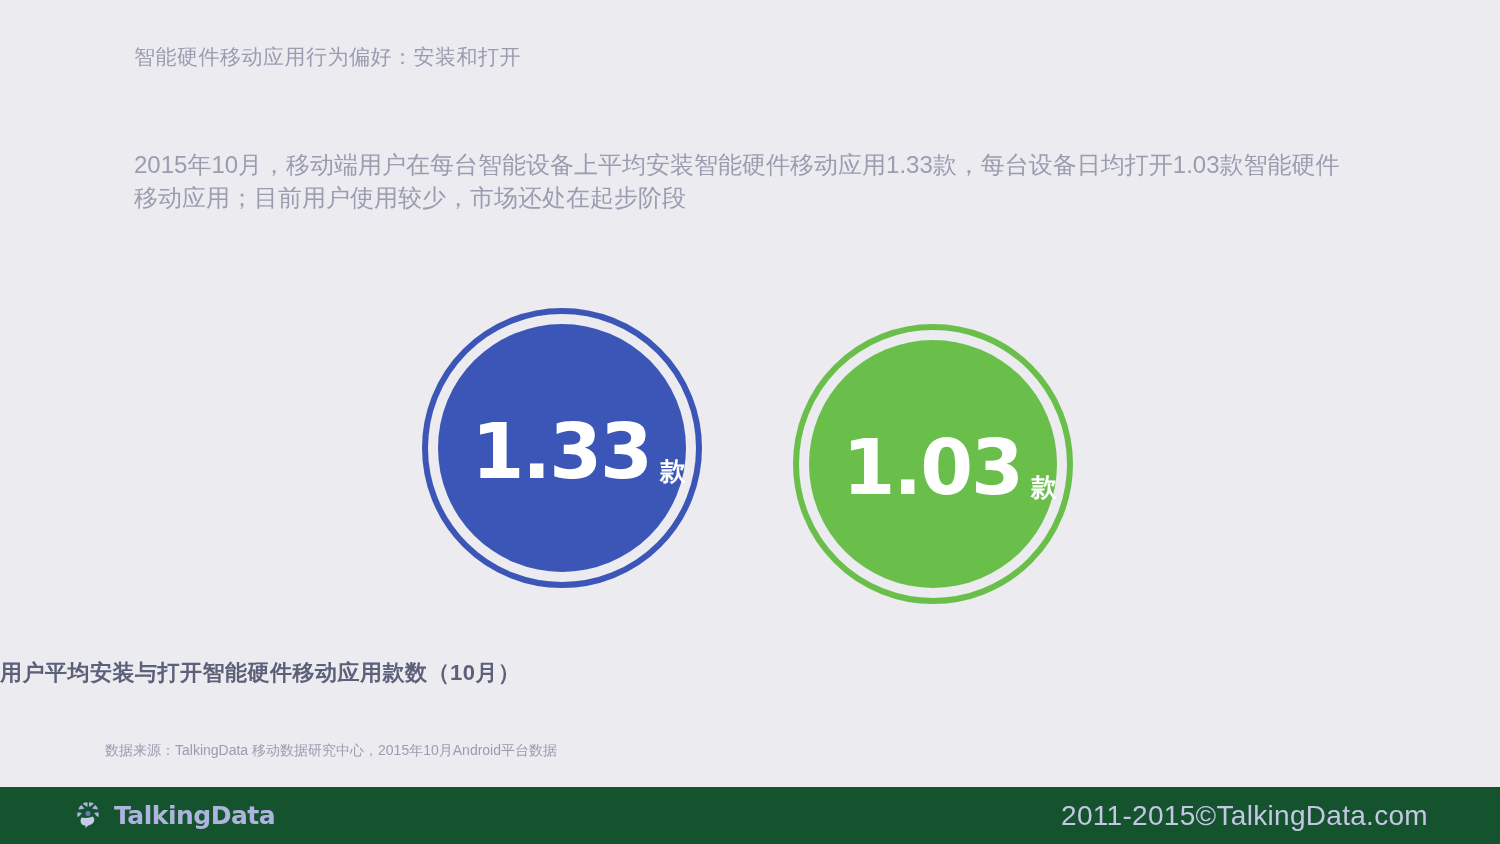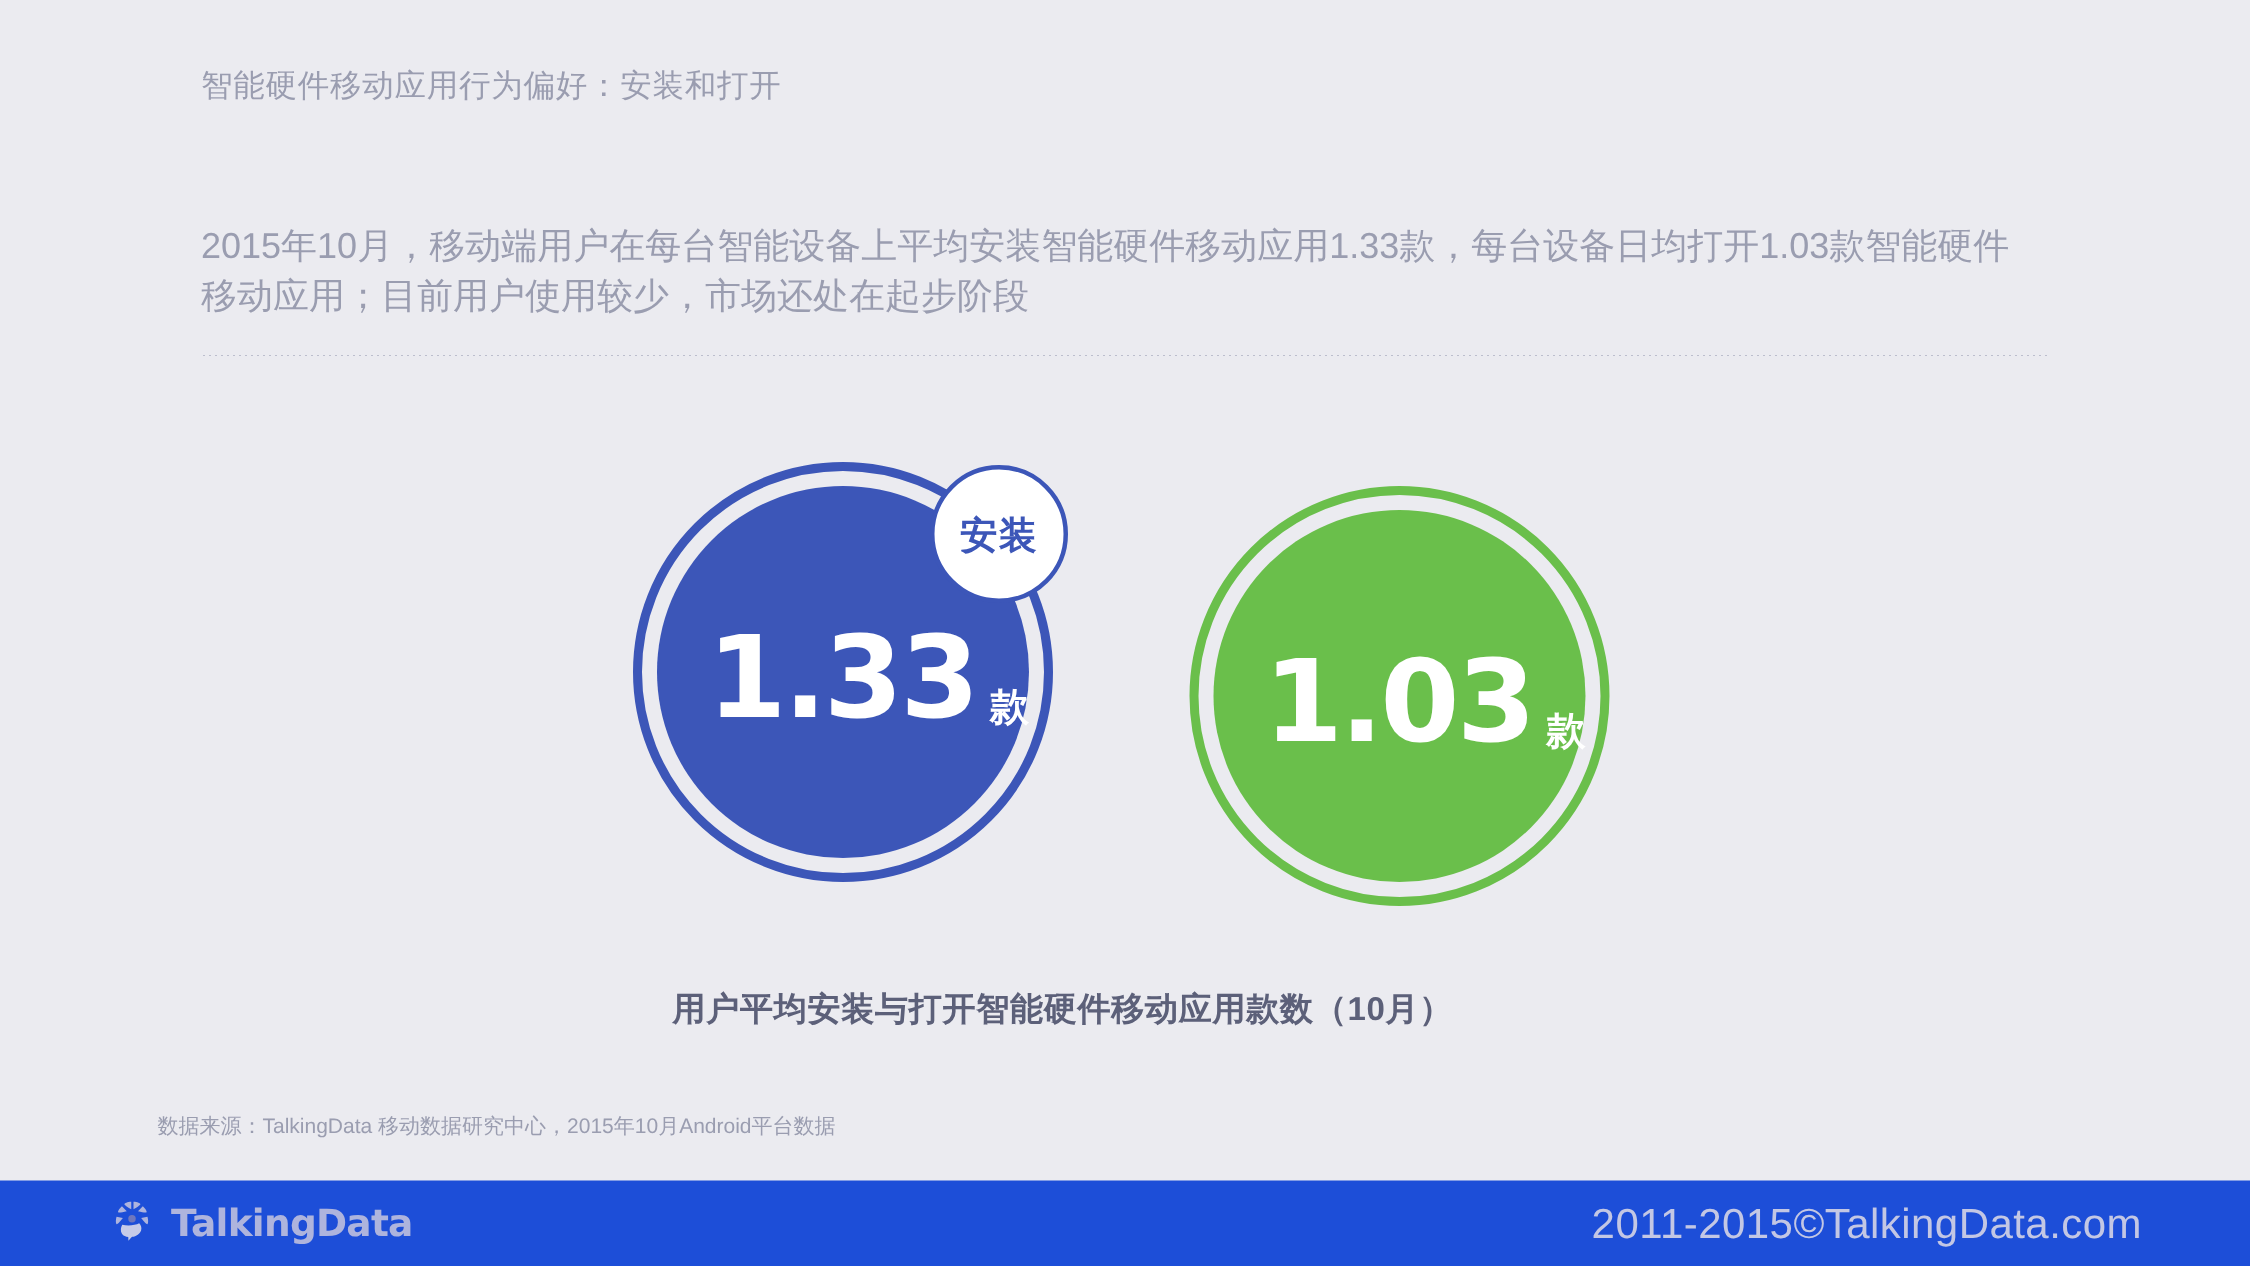--- a/index.html
+++ b/index.html
@@ -155,42 +155,41 @@
     font-weight: bold;
     color: var(--c);
     letter-spacing: 1px;
   }
 
   .chart-caption {
     position: absolute;
     left: 0;
     top: 658px;
     width: 1417px;
-    text-align: center;
     font-size: 22px;
     font-weight: bold;
     color: #5c6079;
     letter-spacing: 0.5px;
   }
 
   
   .source {
     position: absolute;
     left: 105px;
     top: 742px;
     font-size: 14px;
     color: #9a9db0;
   }
   .footer {
     position: absolute;
     left: 0;
     bottom: 0;
     width: 1500px;
     height: 57px;
-    background: #1d4ed8;
+    background: #14532d;
     display: flex;
     align-items: center;
   }
   .footer-logo {
     position: absolute;
     left: 72px;
     display: flex;
     align-items: center;
     gap: 10px;
   }
@@ -225,23 +224,20 @@
   <div class="viz">
 
     <div class="metric install" style="--c:#3c56b8;">
       <div class="ring-outer"></div>
       <div class="disc"></div>
       <div class="value-wrap">
         <div class="value-inner">
           <span class="value-number">1.33</span>
           <span class="value-unit">款</span>
         </div>
-      </div>
-      <div class="badge" style="--c:#3c56b8;">
-        <span class="badge-label">安装</span>
       </div>
     </div>
 
     <div class="metric open" style="--c:#6abf4b;">
       <div class="ring-outer"></div>
       <div class="disc"></div>
       <div class="value-wrap">
         <div class="value-inner">
           <span class="value-number">1.03</span>
           <span class="value-unit">款</span>

